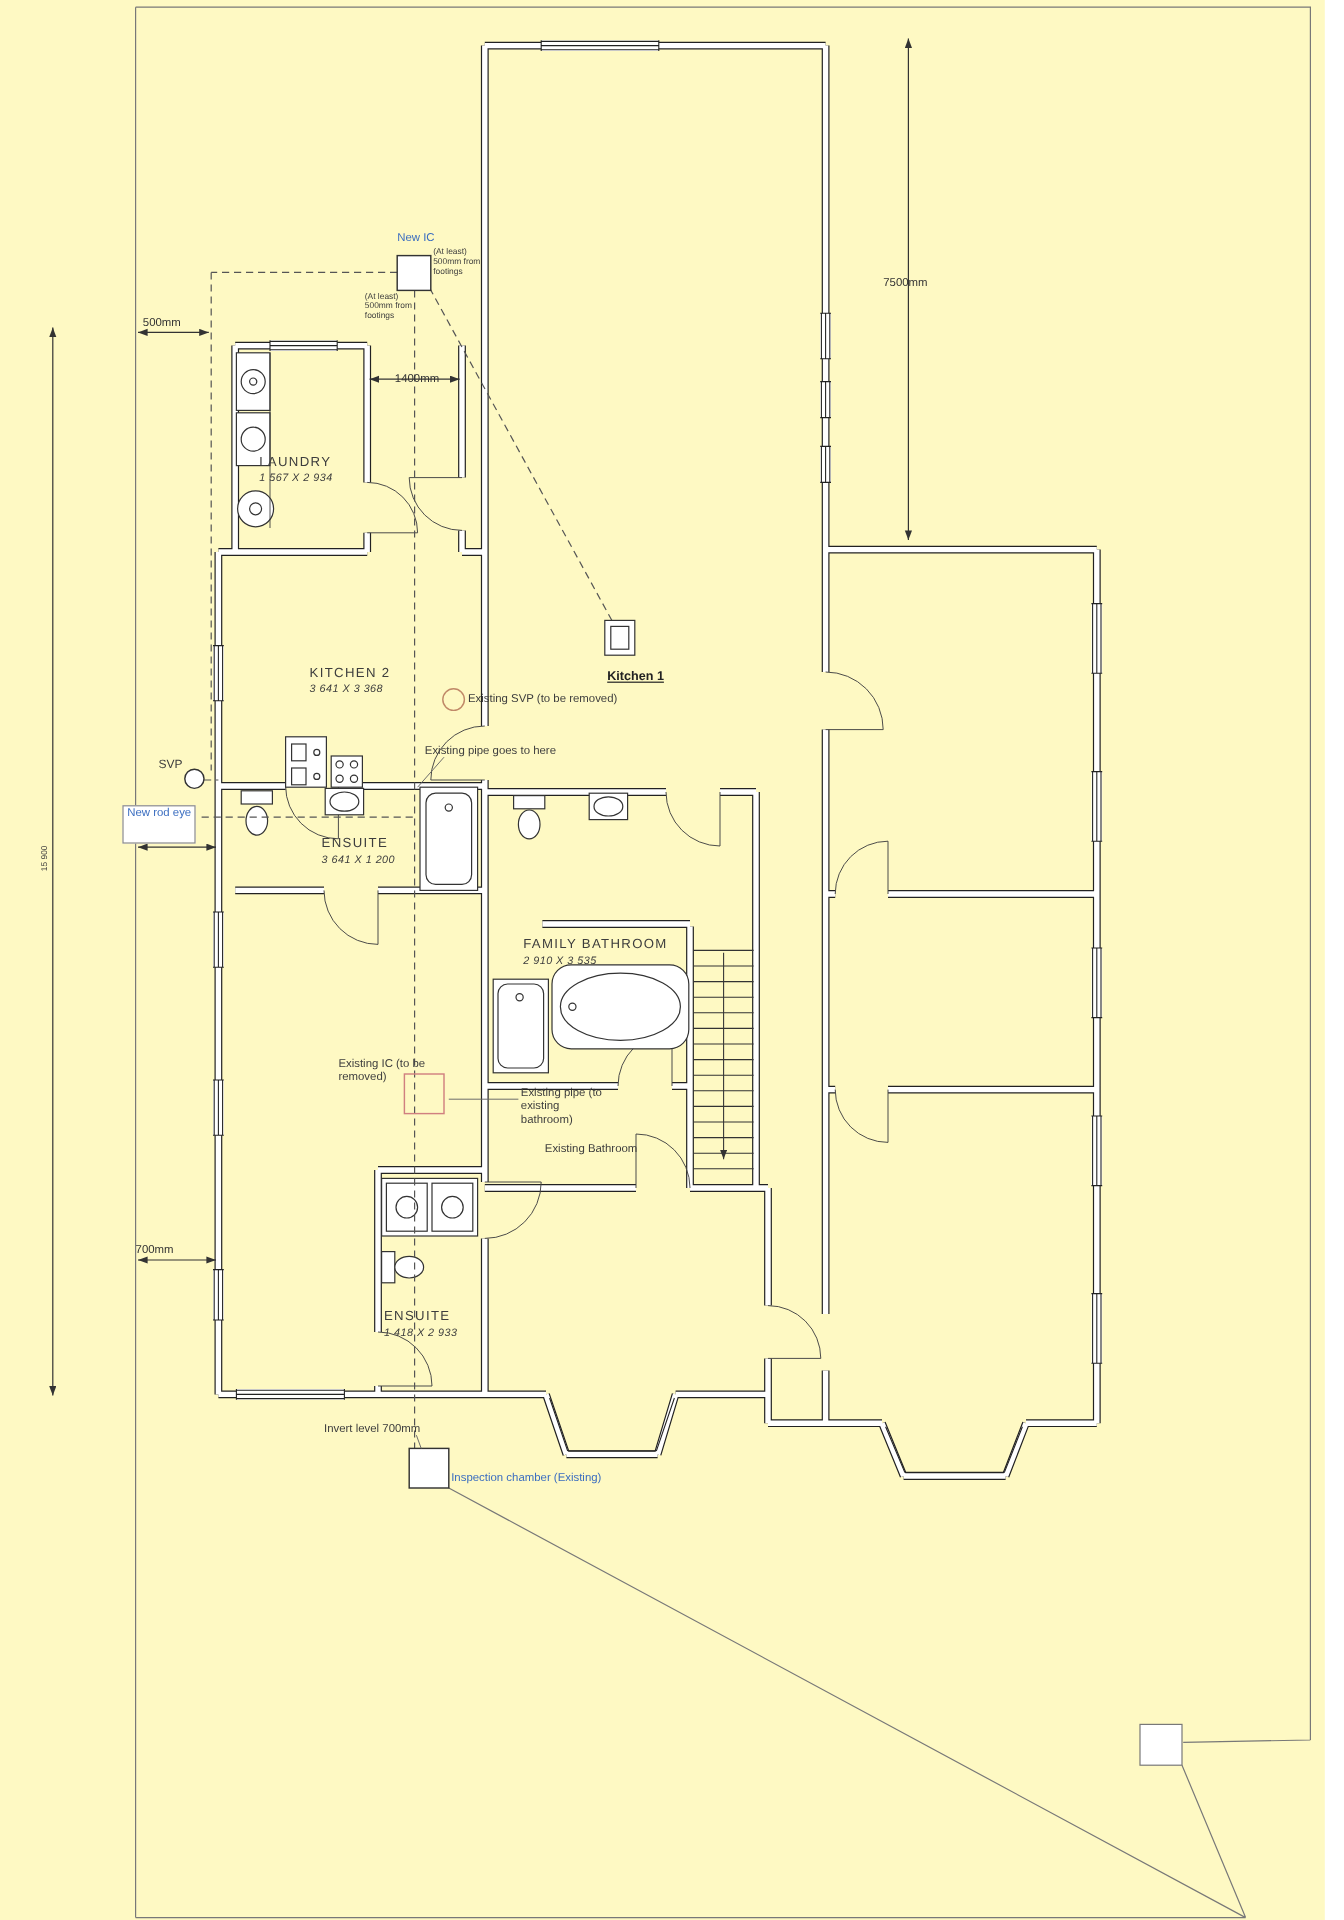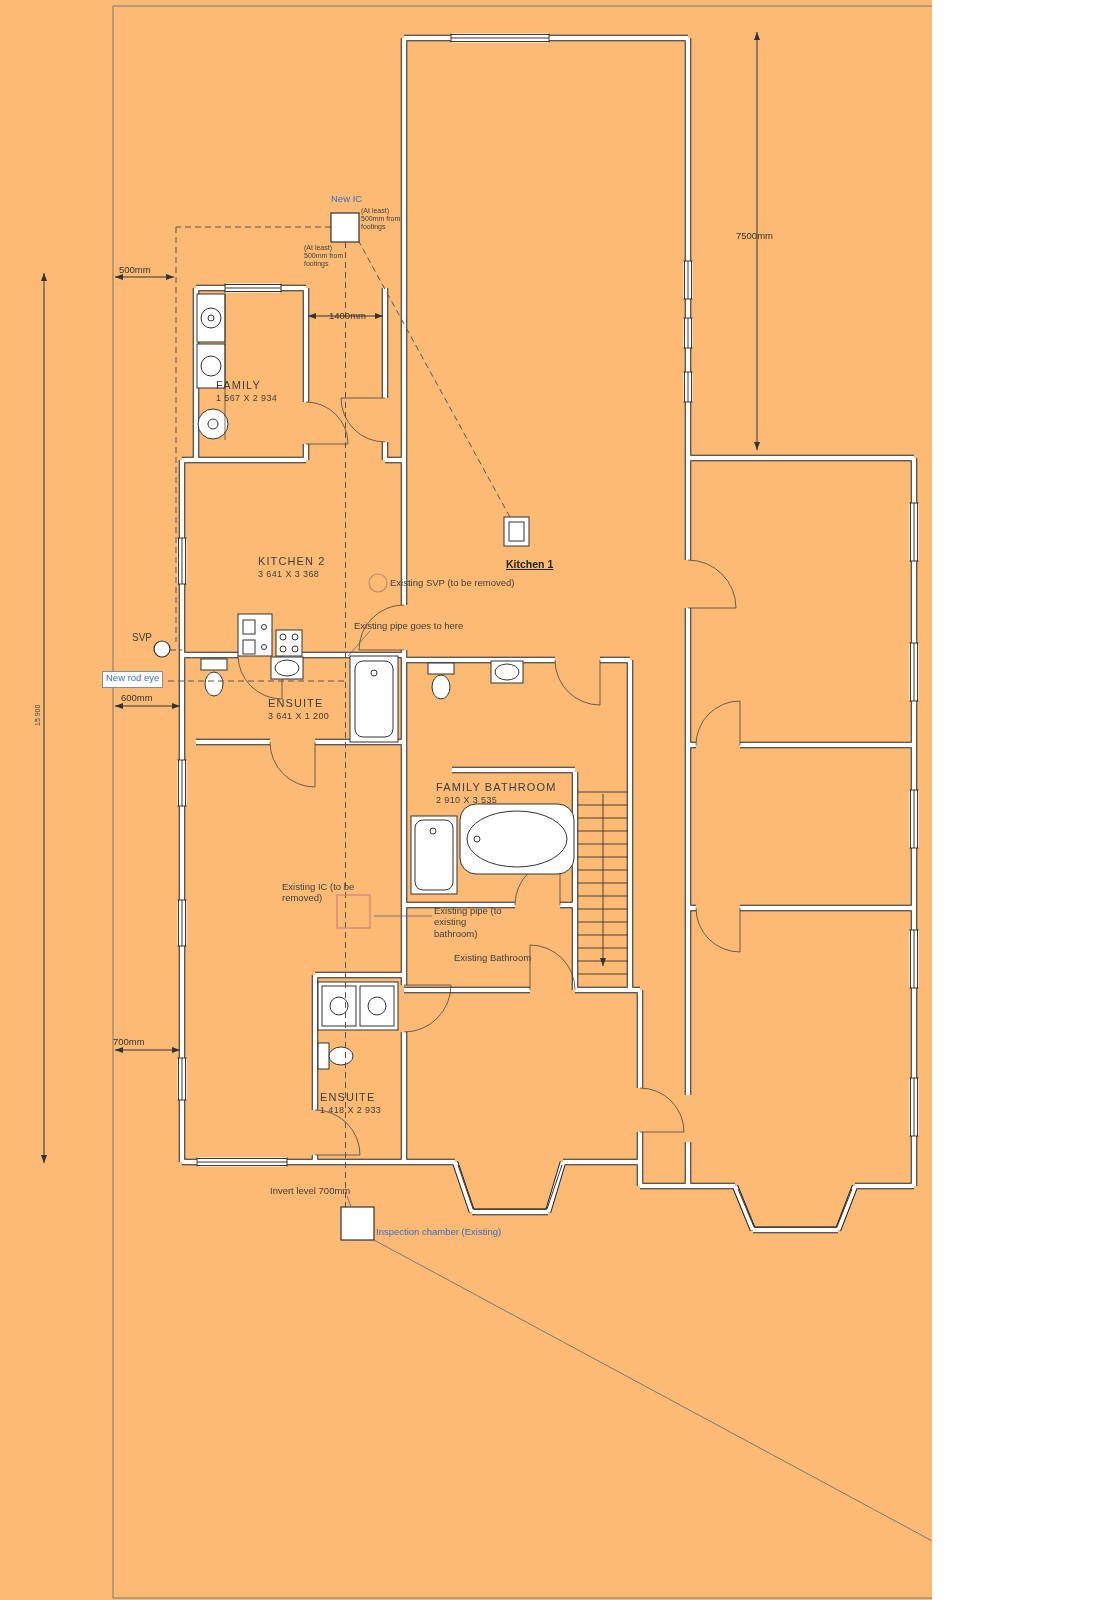--- a/index.html
+++ b/index.html
@@ -1,27 +1,27 @@
 <!DOCTYPE html>
 <html><head>
 <meta charset="utf-8">
 <style>
   html,body{margin:0;padding:0;background:#fff;}
-  .stage{position:relative;width:932px;height:1600px;background:#fdba74;overflow:hidden;
+  .stage{position:relative;width:1104px;height:1600px;background:#fef9c3;overflow:hidden;
          font-family:"Liberation Sans", sans-serif;color:#3d3d3d;}
   .stage svg{position:absolute;left:0;top:0;}
   .lbl{position:absolute;font-size:9.5px;line-height:1.2;white-space:nowrap;color:#3d3d3d;}
   .room-name{font-size:11px;letter-spacing:1.1px;}
-  .room-size{font-size:9px;letter-spacing:.4px;margin-top:1px;}
+  .room-size{font-size:9px;letter-spacing:.4px;margin-top:1px;font-style:italic;}
   .bold{font-weight:bold;color:#222;text-decoration:underline;}
   .blue{color:#3a6dc0;}
   .tiny{font-size:7px;line-height:1.15;white-space:pre-line;}
   .multiline{white-space:pre-line;}
   .dim{font-size:9.5px;color:#333;text-align:right;}
-  .boxed{border:1px solid #8a8a8a;padding:0 3px 4px 3px;background:#fff;}
+  .boxed{border:1px solid #8a8a8a;padding:0 3px 19px 3px;background:#fff;}
   .rot{transform:rotate(-90deg);transform-origin:left top;font-size:7px;}
 </style>
 </head>
 <body>
 
 <div class="stage">
 
 <svg width="1120" height="1600" viewBox="0 0 1120 1600">
   <defs>
     <marker id="arr" markerWidth="10" markerHeight="8" refX="8" refY="3" orient="auto-start-reverse" markerUnits="userSpaceOnUse">
@@ -230,21 +230,21 @@
 footings</div>
 
 <div class="lbl dim" style="left:119px;top:264px">500mm</div>
 <div class="lbl dim" style="left:329px;top:310px">1400mm</div>
 <div class="lbl dim" style="left:736px;top:230px">7500mm</div>
 <div class="lbl dim" style="left:121px;top:692px">600mm</div>
 <div class="lbl dim" style="left:113px;top:1036px">700mm</div>
 <div class="lbl rot" style="left:34px;top:726px">15 900</div>
 
 <div class="lbl" style="left:216px;top:379px">
-  <div class="room-name">FAMILY</div>
+  <div class="room-name">LAUNDRY</div>
   <div class="room-size">1 567 X 2 934</div>
 </div>
 <div class="lbl" style="left:258px;top:555px">
   <div class="room-name">KITCHEN 2</div>
   <div class="room-size">3 641 X 3 368</div>
 </div>
 <div class="lbl bold" style="left:506px;top:558px;font-size:10.5px">Kitchen 1</div>
 <div class="lbl" style="left:268px;top:697px">
   <div class="room-name">ENSUITE</div>
   <div class="room-size">3 641 X 1 200</div>

